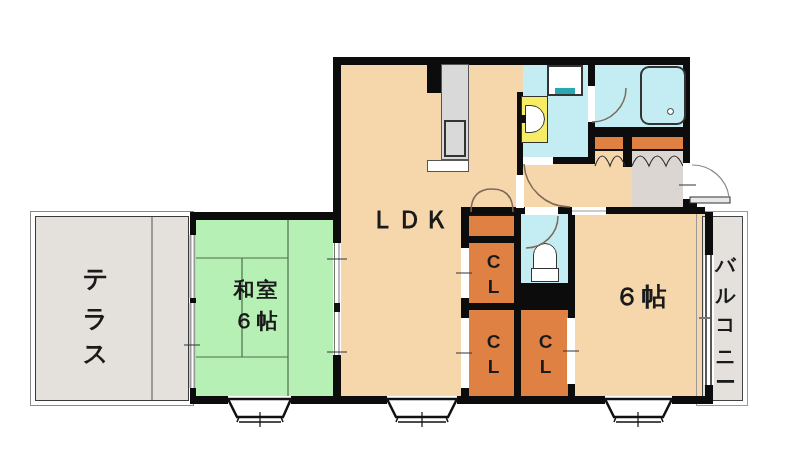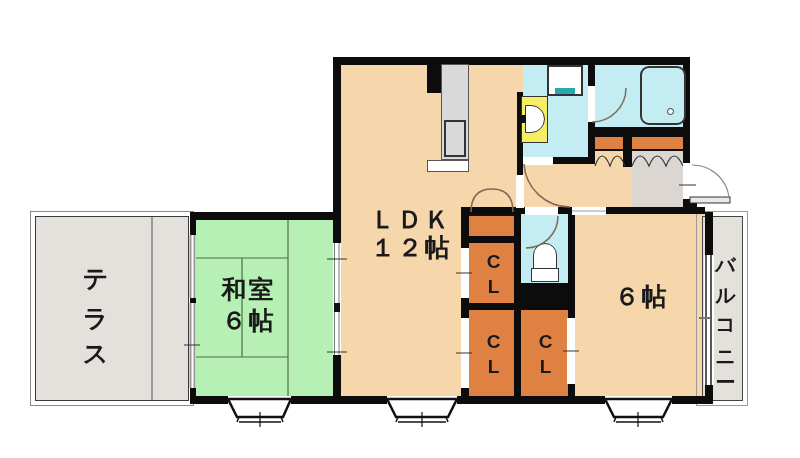--- a/index.html
+++ b/index.html
@@ -200,24 +200,23 @@
       <path d="M 605,399 L 614,417 L 663,417 L 672,399 Z" stroke-width="2.5"></path>
       <line x1="616" y1="422" x2="661" y2="422" stroke-width="1.5"></line>
       <line x1="614" y1="422" x2="616" y2="417" stroke-width="1.5"></line>
       <line x1="663" y1="422" x2="661" y2="417" stroke-width="1.5"></line>
       <line x1="638" y1="412" x2="638" y2="427" stroke-width="1.2"></line>
     </g>
   </svg>
 
   <div class="label h-label" style="left:341px;top:205px;width:140px;font-size:25px;line-height:28px;letter-spacing:2px;">
     <div>ＬＤＫ</div>
-    <div>１２帖</div>
   </div>
 
-  <div class="label h-label" style="left:180px;top:274px;width:137px;font-size:25px;line-height:31px;letter-spacing:2px;">
+  <div class="label h-label" style="left:188px;top:274px;width:137px;font-size:21px;line-height:31px;letter-spacing:2px;">
     <div>和室</div>
     <div>６帖</div>
   </div>
 
   <div class="label h-label" style="left:578px;top:281px;width:127px;font-size:25px;line-height:31px;letter-spacing:2px;">
     <div>６帖</div>
   </div>
 
   <div class="label v-label" style="left:80px;top:252px;font-size:25px;letter-spacing:10px;">テラス</div>
 

